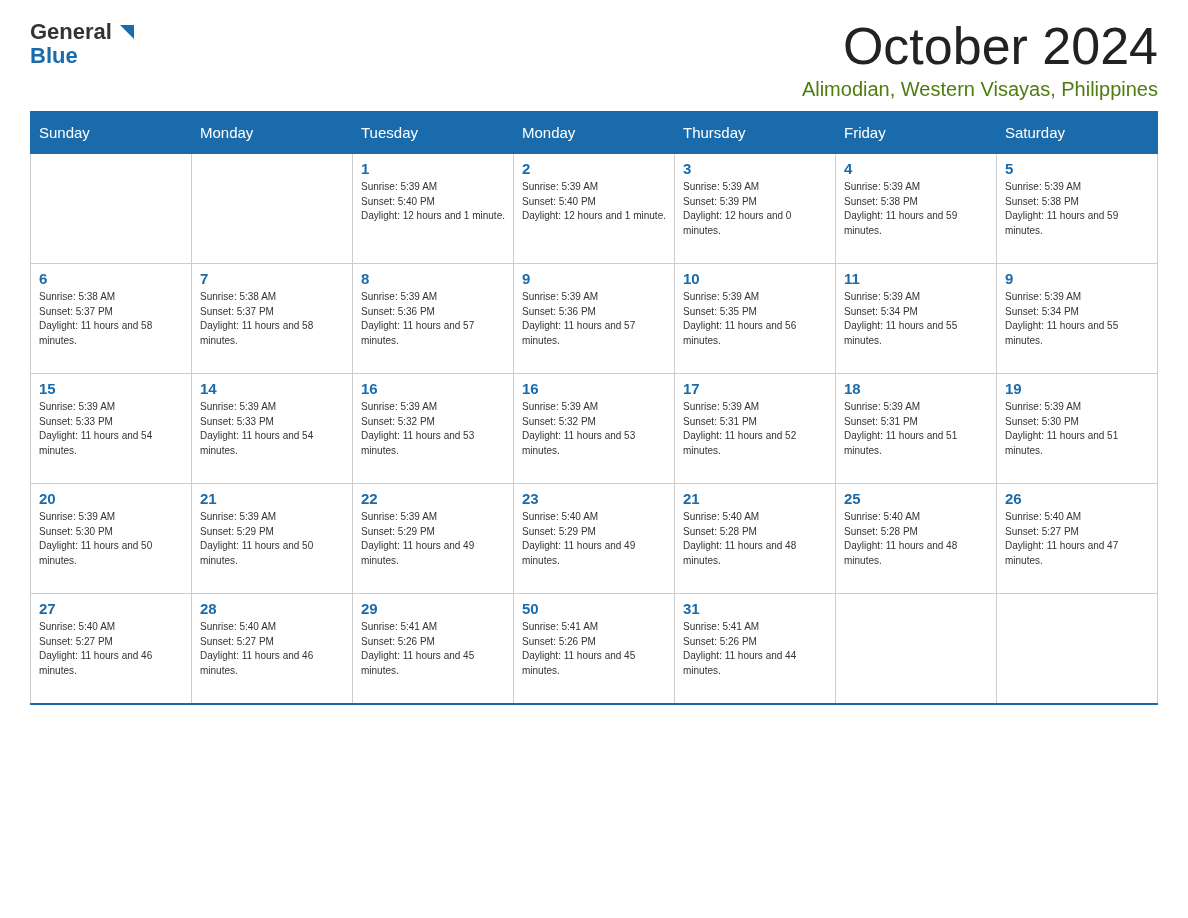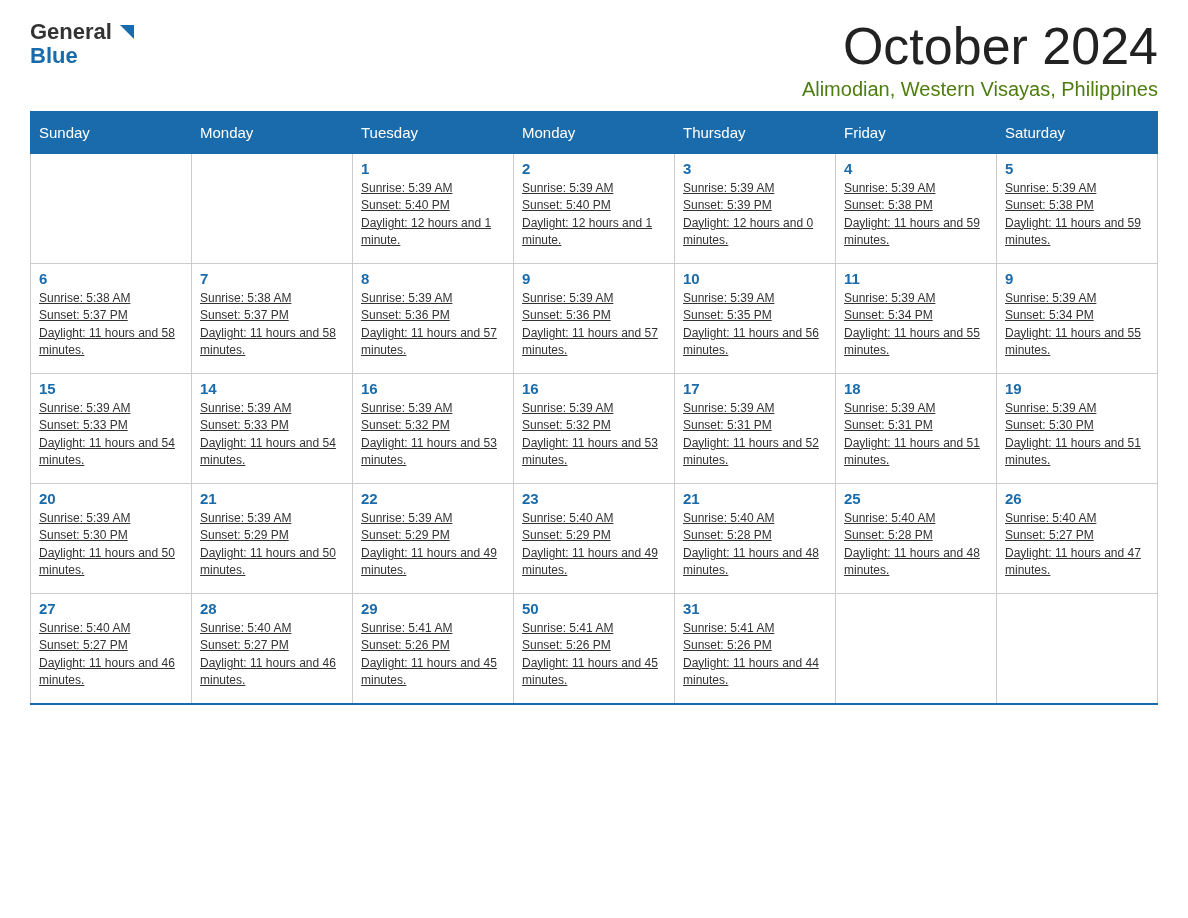--- a/index.html
+++ b/index.html
@@ -61,23 +61,22 @@
     }
     .day-number {
       font-size: 15px;
       color: #1a6bab;
       font-weight: bold;
       display: block;
       margin-bottom: 3px;
     }
     .day-info {
       color: #333;
-      font-size: 12px;
+      font-size: 10px;
       line-height: 1.45;
-      text-decoration: underline;
     }
     tbody tr:last-child td {
       border-bottom: 2px solid #1a6bab;
       margin-top: 46px;
     }
     tbody tr td:first-child {
       border-left: 1px solid #ccc;
     }
     thead tr th:first-child {
       border-left: 1px solid #1a6bab;

